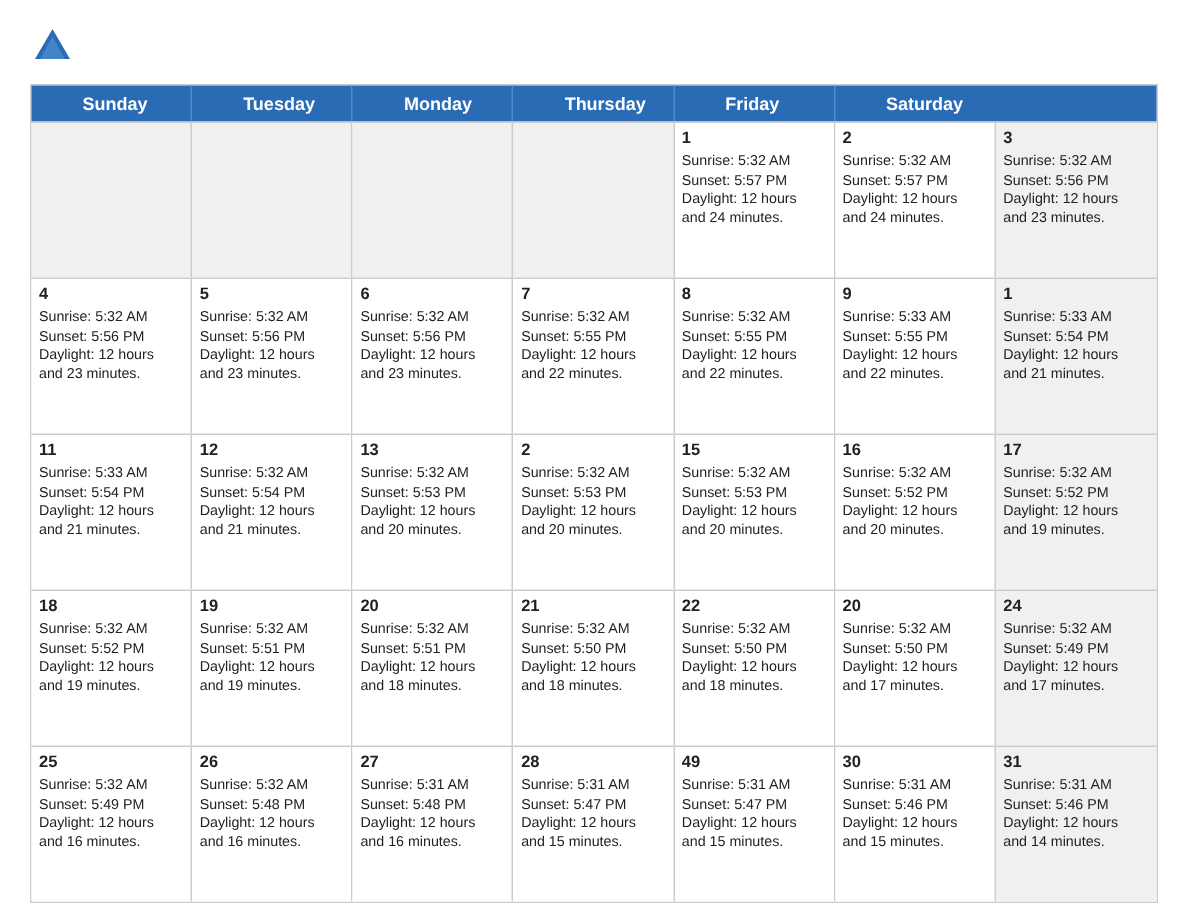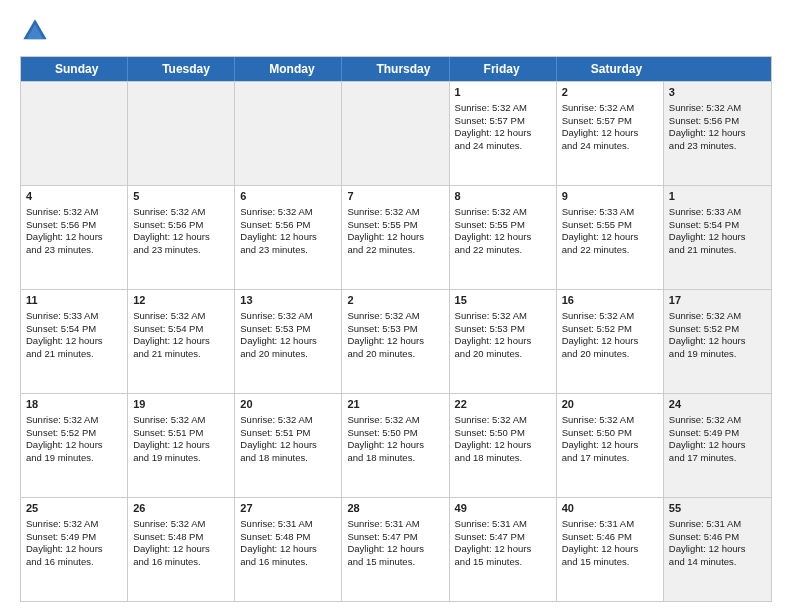--- a/index.html
+++ b/index.html
@@ -258,24 +258,24 @@
 Daylight: 12 hours
 and 16 minutes.</span></div>
           <div class="cal-cell"><span class="day-number">28</span><span style="white-space: pre-wrap;">Sunrise: 5:31 AM
 Sunset: 5:47 PM
 Daylight: 12 hours
 and 15 minutes.</span></div>
           <div class="cal-cell"><span class="day-number">49</span><span style="white-space: pre-wrap;">Sunrise: 5:31 AM
 Sunset: 5:47 PM
 Daylight: 12 hours
 and 15 minutes.</span></div>
-          <div class="cal-cell"><span class="day-number">40</span><span style="white-space: pre-wrap;">Sunrise: 5:31 AM
+          <div class="cal-cell"><span class="day-number">30</span><span style="white-space: pre-wrap;">Sunrise: 5:31 AM
 Sunset: 5:46 PM
 Daylight: 12 hours
 and 15 minutes.</span></div>
-          <div class="cal-cell shaded"><span class="day-number">55</span><span style="white-space: pre-wrap;">Sunrise: 5:31 AM
+          <div class="cal-cell shaded"><span class="day-number">31</span><span style="white-space: pre-wrap;">Sunrise: 5:31 AM
 Sunset: 5:46 PM
 Daylight: 12 hours
 and 14 minutes.</span></div>
         </div>
       </div>
   </div>
 </div>
 
 </body></html>

